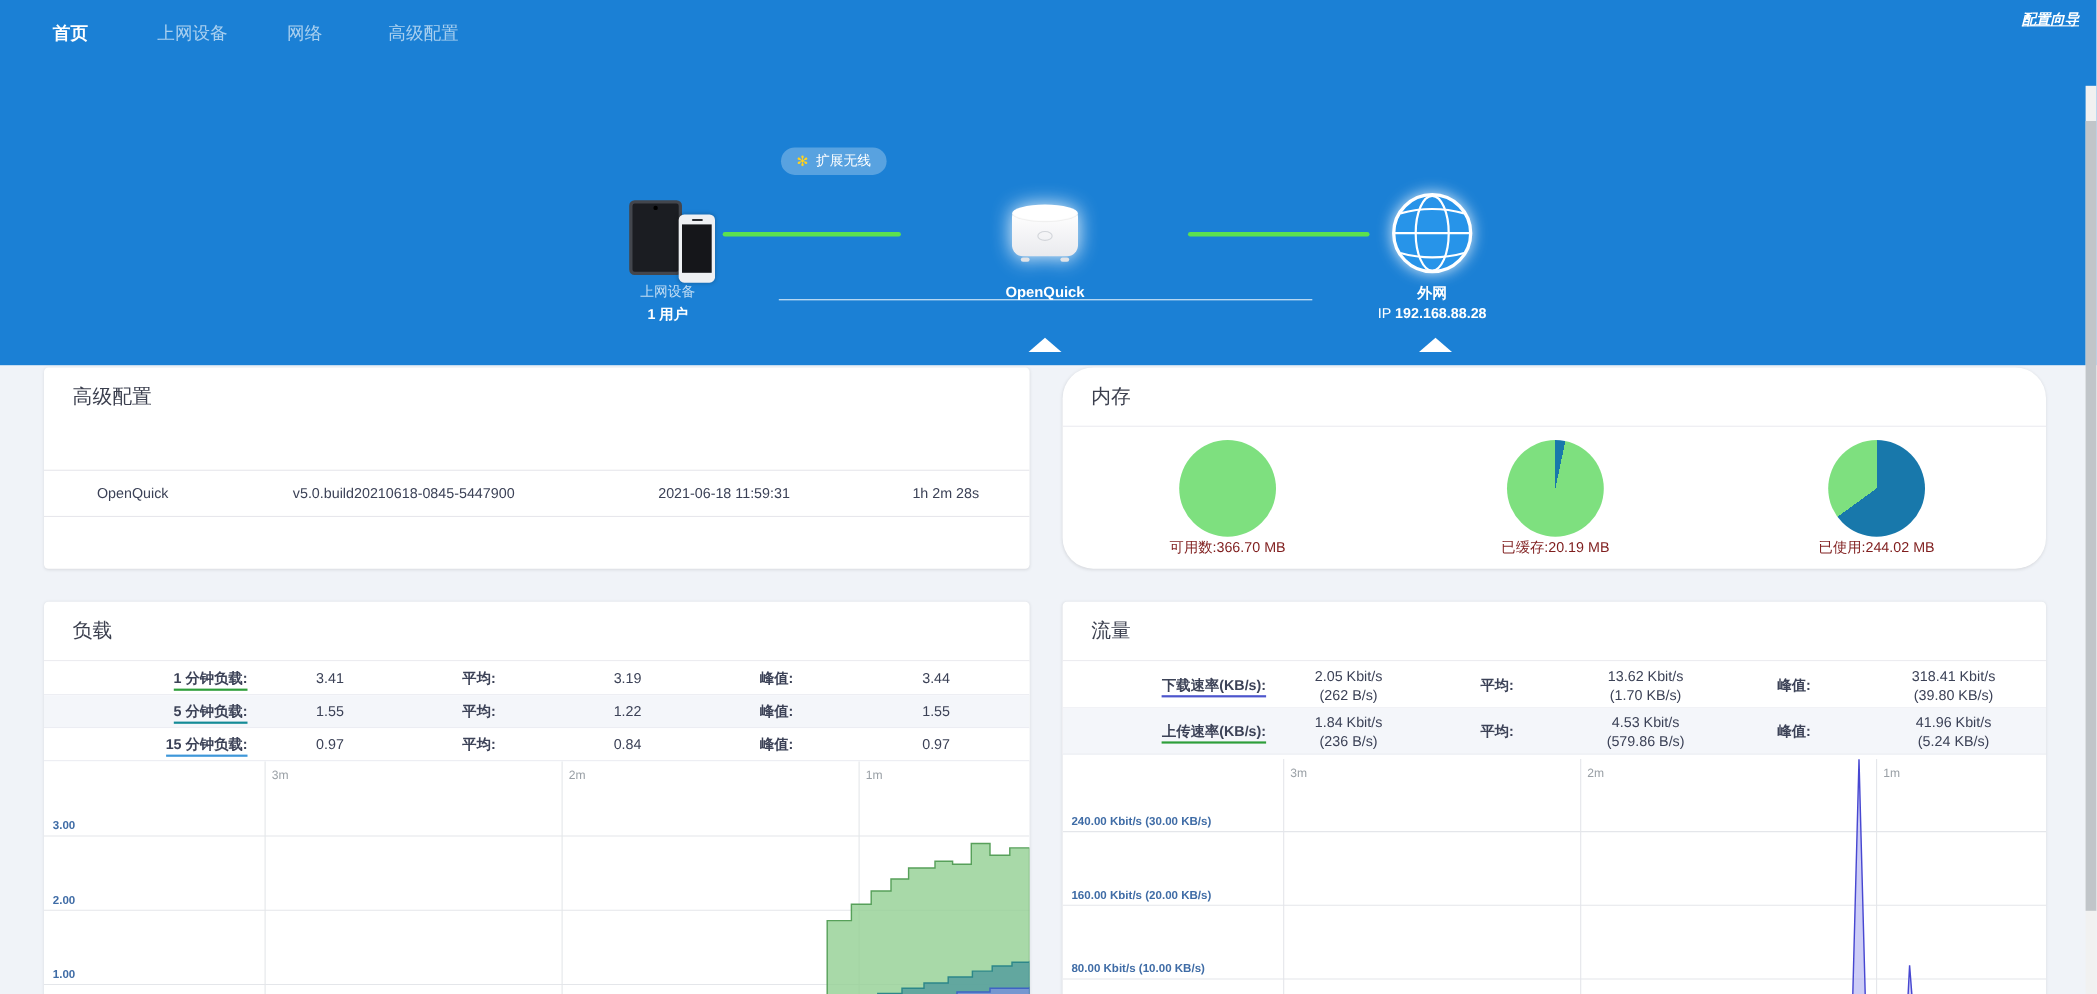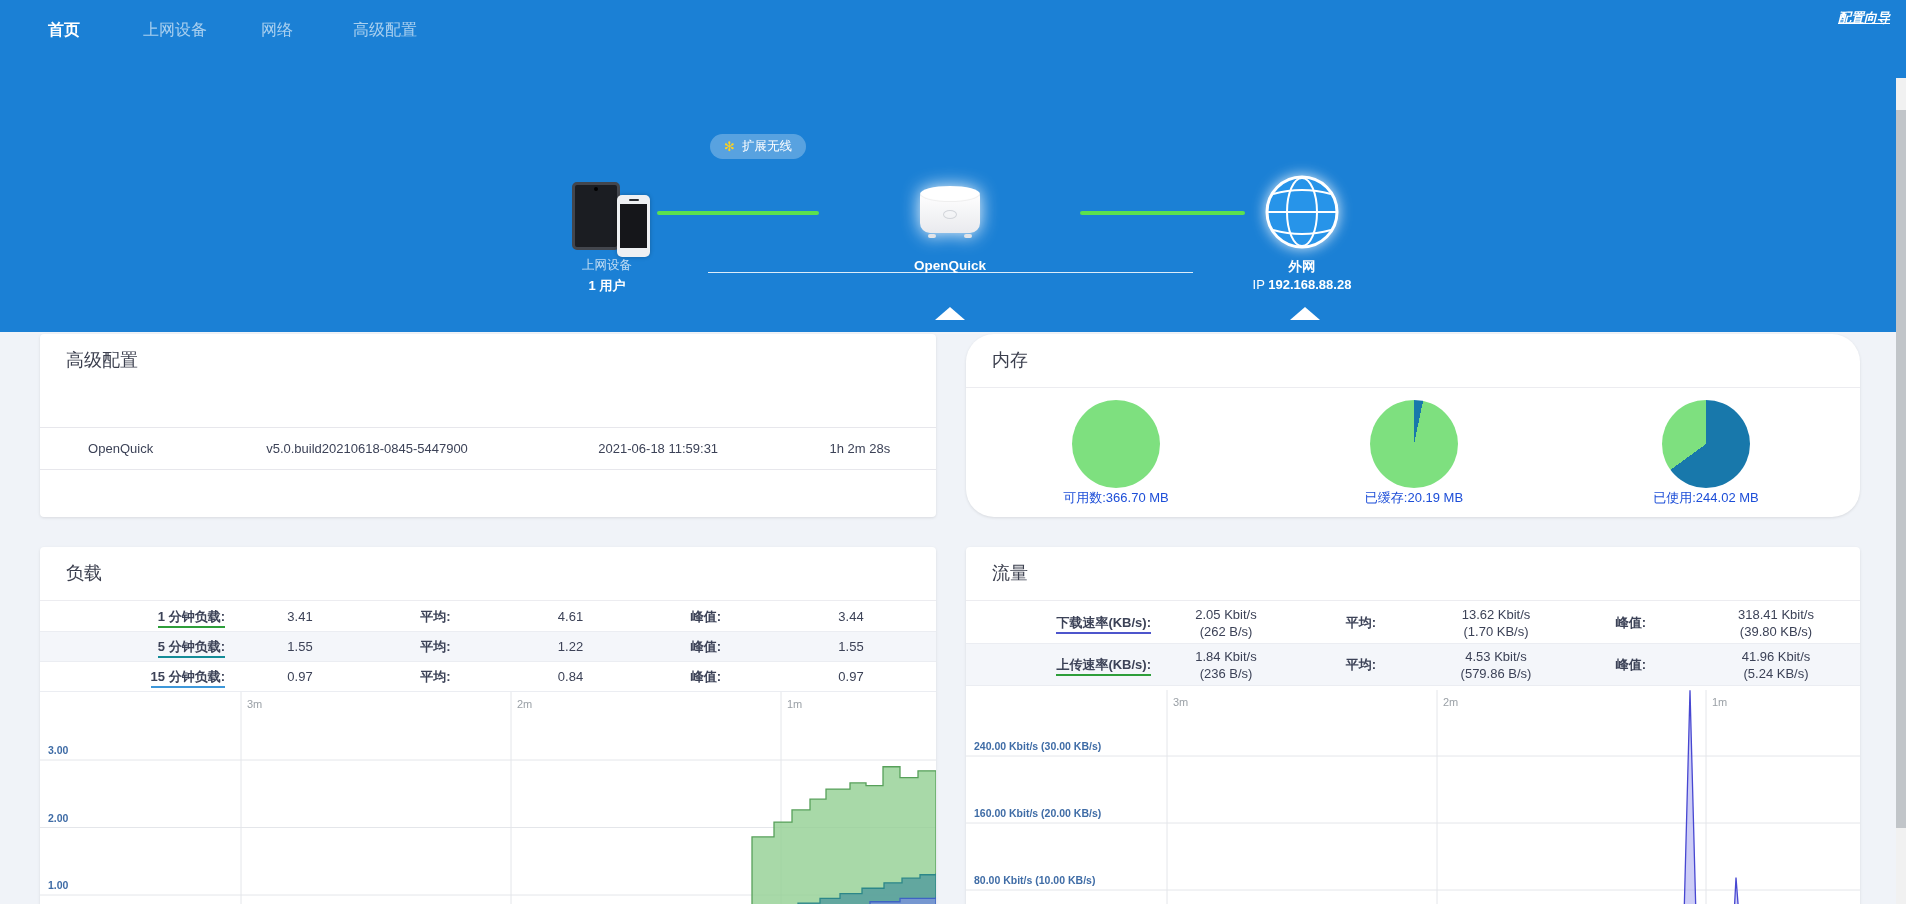--- a/index.html
+++ b/index.html
@@ -67,21 +67,21 @@
   .card-sys { left:40px; top:334px; width:896px; height:183px; }
   .sys-header { position:absolute; left:0; top:50px; width:100%; height:43px; background:#eff3f9;
     display:grid; grid-template-columns:18% 37% 28% 17%; align-items:center; }
   .sys-header div { text-align:center; font-size:13px; font-weight:bold; color:#3c4257; }
   .sys-row { position:absolute; left:0; top:93px; width:100%; height:43px; border-top:1px solid #e7e7ec;
     border-bottom:1px solid #e7e7ec; display:grid; grid-template-columns:18% 37% 28% 17%; align-items:center; }
   .sys-row div { text-align:center; font-size:13px; color:#3c4257; }
 
   .card-mem { left:966px; top:334px; width:894px; height:183px;border-radius:28px; }
   .pie { position:absolute; top:66px; width:88px; height:88px; border-radius:50%; }
-  .pie-label { position:absolute; top:155px; width:240px; text-align:center; font-size:13px; color:#1d4ed8; }
+  .pie-label { position:absolute; top:155px; width:240px; text-align:center; font-size:13px; color:#7f1d1d; }
 
   .card-load { left:40px; top:547px; width:896px; height:600px; }
   .card-traffic { left:966px; top:547px; width:894px; height:600px; }
 
   .statrow { position:absolute; left:0; width:100%; display:grid; align-items:center;
     grid-template-columns:185px 150px 1fr 120px 150px 1fr 120px 170px; }
   .statrow .lab { justify-self:end; font-size:13px; font-weight:bold; color:#3c4257; }
   .statrow .mid { justify-self:center; font-size:13px; font-weight:bold; color:#3c4257; }
   .statrow .val { justify-self:center; font-size:13px; color:#3c4257; text-align:center; line-height:17px; }
   .rowA { background:#ffffff; }
@@ -185,21 +185,21 @@
 
   <section class="card card-load">
     <h2>负载</h2>
     <div class="card-divider"></div>
 
     <div class="statrow load-r rowA" style="top:55px">
       <div class="lab"><span class="u u-green">1 分钟负载:</span></div>
       <div class="val">3.41</div>
         <div></div>
       <div class="mid">平均:</div>
-      <div class="val">4.61</div>
+      <div class="val">3.19</div>
         <div></div>
       <div class="mid">峰值:</div>
       <div class="val">3.44</div>
     </div>
     <div class="statrow load-r rowB" style="top:85px">
       <div class="lab"><span class="u u-teal">5 分钟负载:</span></div>
       <div class="val">1.55</div>
         <div></div>
       <div class="mid">平均:</div>
       <div class="val">1.22</div>

